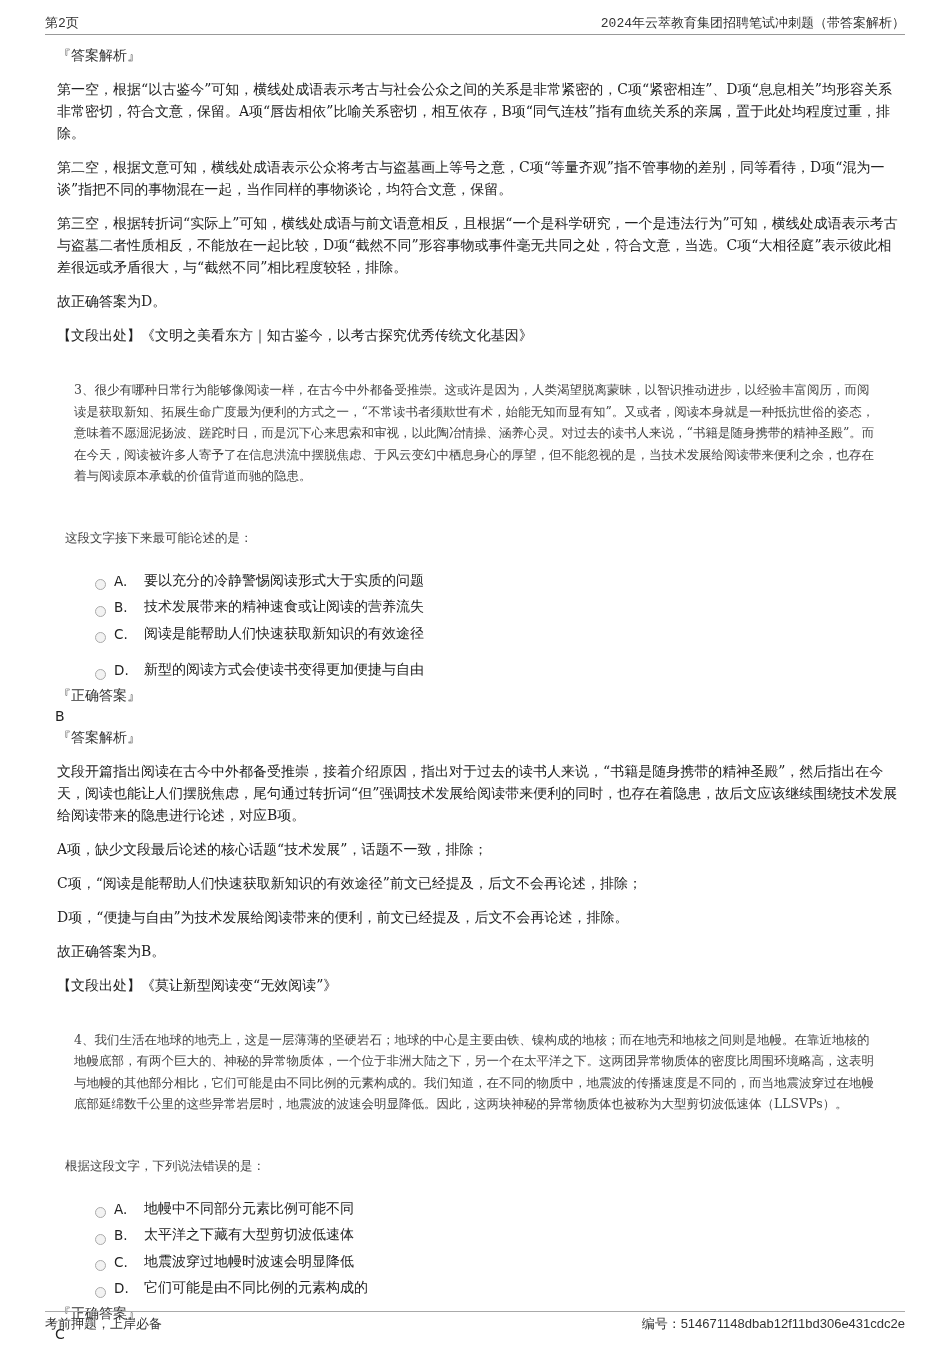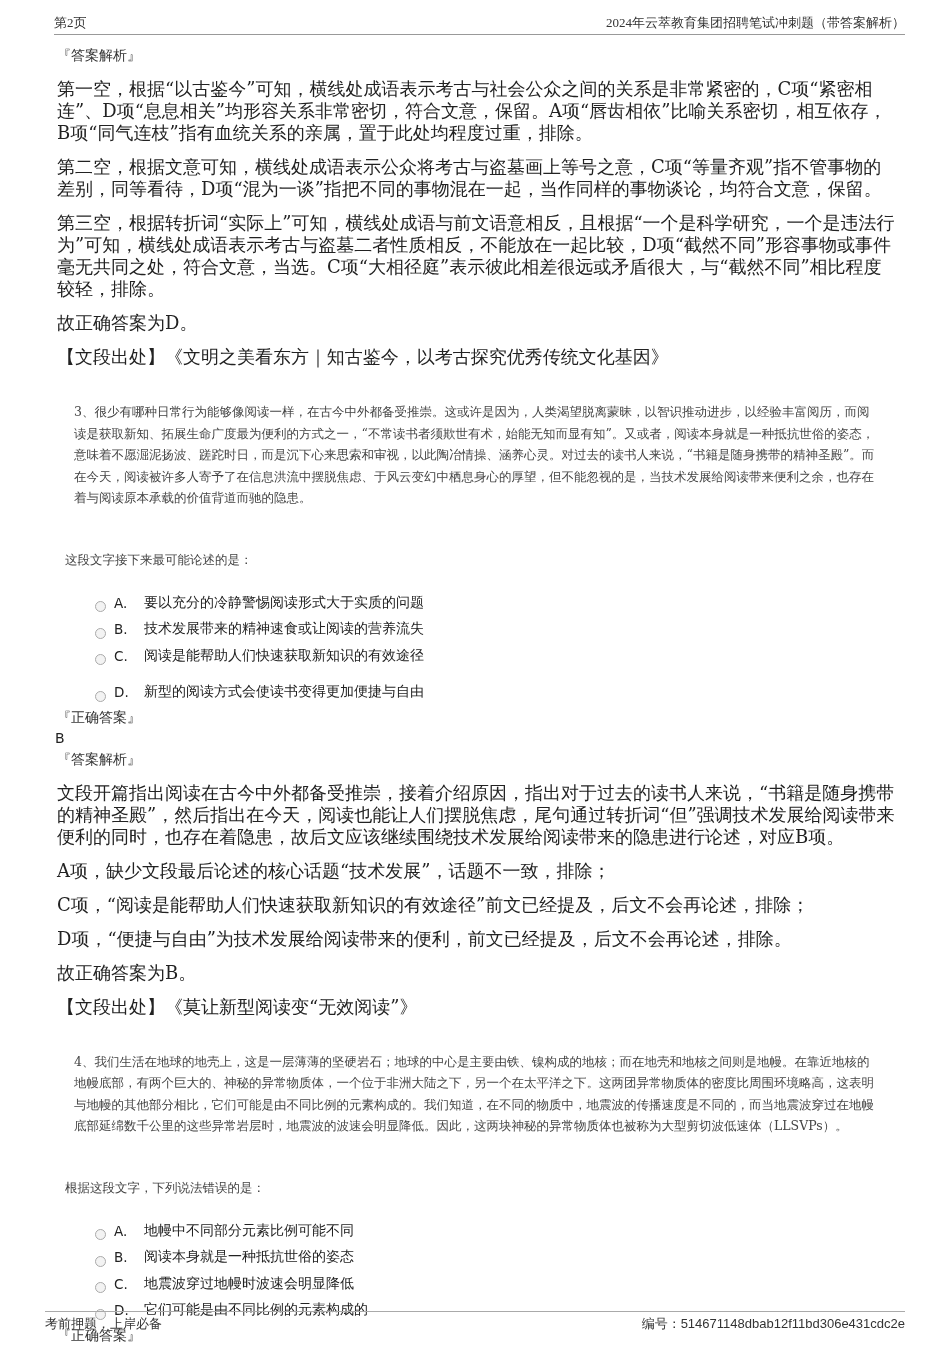--- a/index.html
+++ b/index.html
@@ -1,24 +1,24 @@
 <!DOCTYPE html>
 <html><head>
 <meta charset="utf-8">
 <style>
   html, body { margin: 0; padding: 0; background: #ffffff; }
   body { width: 950px; height: 1345px; position: relative; overflow: hidden;
          font-family: "DejaVu Serif", "Liberation Serif", serif; color: #222; }
   .header { position: absolute; left: 45px; right: 45px; top: 12px; height: 22px;
             border-bottom: 1px solid #999; font-size: 13px; color: #333;
-            font-family: Liberation Serif, serif; margin-left: 9px; }
+            font-family: Liberation Mono, monospace; }
   .header .left { position: absolute; left: 0; top: 2px; }
   .header .right { position: absolute; right: 0; top: 2px; }
   .content { position: absolute; left: 57px; right: 52px; top: 44px; }
-  .p { font-size: 18px; line-height: 22px; margin: 0; color: #222; }
+  .p { font-size: 14px; line-height: 22px; margin: 0; color: #222; }
   .label { font-size: 14px; line-height: 22px; color: #333; }
   .gap-s { height: 12px; }
   .gap-m { height: 16px; }
   .q { font-size: 12.5px; line-height: 21.5px; color: #444; margin: 17px; }
   .prompt { font-size: 12.5px; line-height: 20px; color: #444; margin: 8px; }
   .options { margin-left: 38px; }
   .opt { display: flex; align-items: center; height: 26.5px; font-size: 14px; color: #222; }
   .opt .radio { width: 9px; height: 9px; border-radius: 50%; border: 1px solid #aaa;
                 background: #f3f3f3; margin-right: 8px; margin-top: 8px; }
   .opt .letter { font-family: "DejaVu Sans", sans-serif; font-size: 13.5px; width: 30px; }
@@ -107,21 +107,21 @@
     <div class="gap-s"></div>
     <div class="options">
       <div class="opt">
         <span class="radio"></span>
         <span class="letter">A.</span>
         <span>地幔中不同部分元素比例可能不同</span>
       </div>
       <div class="opt">
         <span class="radio"></span>
         <span class="letter">B.</span>
-        <span>阅读本身就是一种抵抗世俗的姿态</span>
+        <span>太平洋之下藏有大型剪切波低速体</span>
       </div>
       <div class="opt">
         <span class="radio"></span>
         <span class="letter">C.</span>
         <span>地震波穿过地幔时波速会明显降低</span>
       </div>
       <div class="opt">
         <span class="radio"></span>
         <span class="letter">D.</span>
         <span>它们可能是由不同比例的元素构成的</span>

